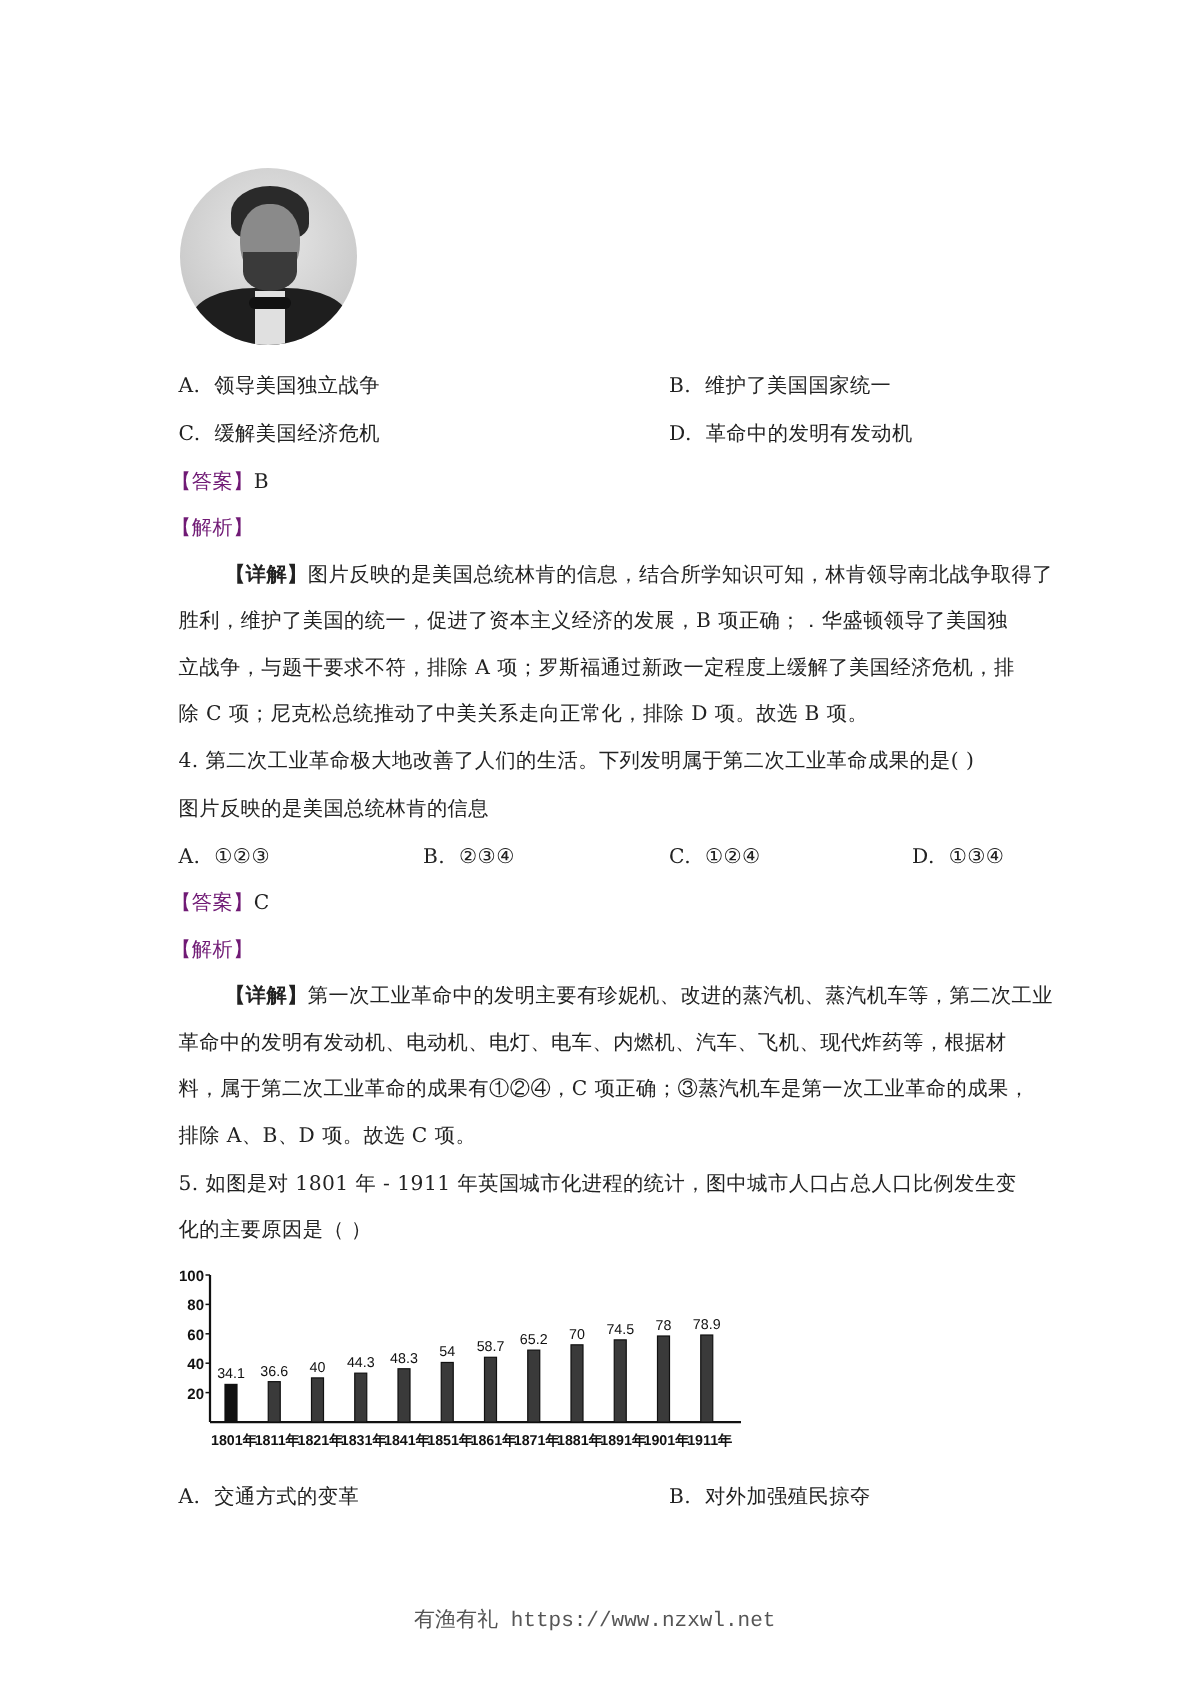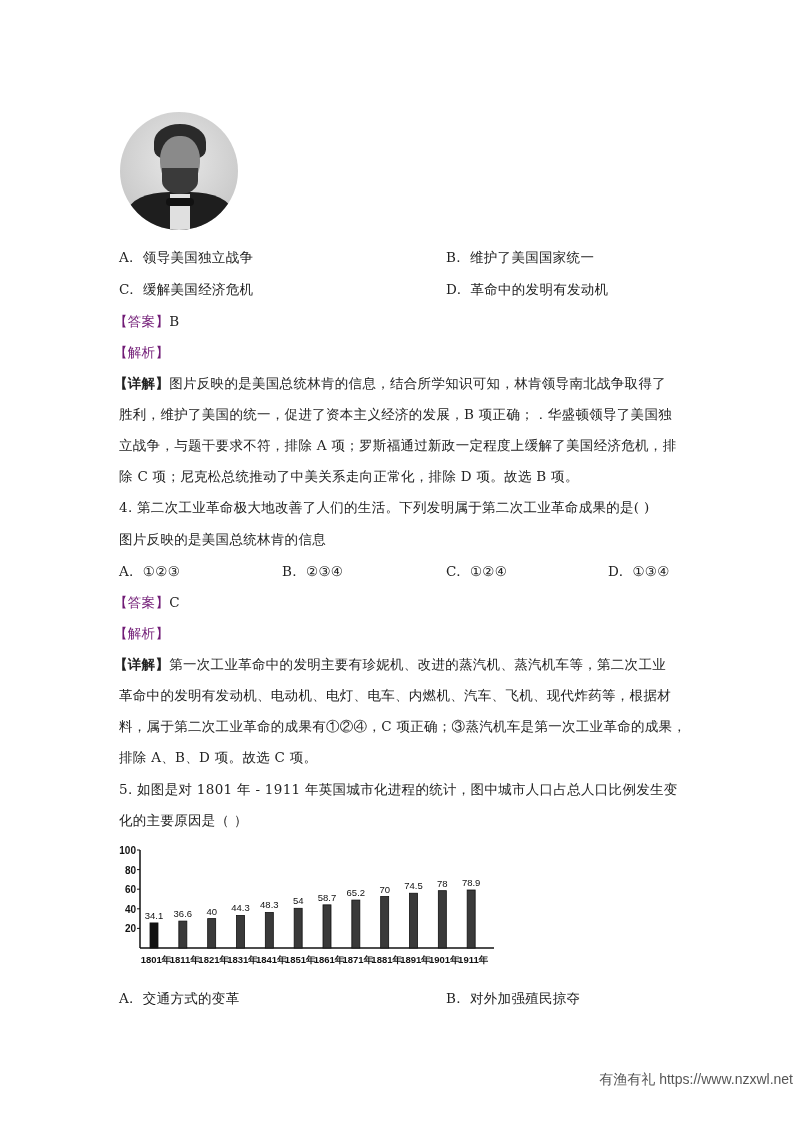--- a/index.html
+++ b/index.html
@@ -1,31 +1,31 @@
 <!DOCTYPE html>
 <html><head>
 <meta charset="utf-8">
 <style>
   html, body { margin: 0; padding: 0; background: #ffffff; }
   body { width: 793px; height: 1122px; position: relative; overflow: hidden;
          font-family: "DejaVu Serif", "Liberation Serif", serif; color: #222; }
   .line { position: absolute; left: 119px; font-size: 13.5px; line-height: 18px; white-space: nowrap; letter-spacing: 0.3px; }
   .tag { color: #701a75; }
-  .tag-bold { color: #222; font-weight: bold; }
+  .tag-bold { color: #222; font-weight: bold; margin-left: 36px; }
   .portrait { position: absolute; left: 120px; top: 112px; width: 118px; height: 118px; border-radius: 50%;
               background: radial-gradient(circle at 50% 40%, #e8e8e8 0%, #cfcfcf 60%, #bdbdbd 100%); overflow: hidden; }
   .portrait .hair { position: absolute; left: 34px; top: 12px; width: 52px; height: 36px; background: #2a2a2a; border-radius: 50% 50% 30% 30%; }
   .portrait .face { position: absolute; left: 40px; top: 24px; width: 40px; height: 52px; background: #8a8a8a; border-radius: 45% 45% 50% 50%; }
   .portrait .beard { position: absolute; left: 42px; top: 56px; width: 36px; height: 26px; background: #3a3a3a; border-radius: 0 0 50% 50%; }
   .portrait .coat { position: absolute; left: 8px; top: 80px; width: 104px; height: 50px; background: #1e1e1e; border-radius: 40% 40% 0 0; }
   .portrait .shirt { position: absolute; left: 50px; top: 82px; width: 20px; height: 40px; background: #e0e0e0; }
   .portrait .tie { position: absolute; left: 46px; top: 86px; width: 28px; height: 8px; background: #111; border-radius: 4px; }
   .chart { position: absolute; left: 118px; top: 842px; width: 380px; height: 130px; }
-  .footer { position: absolute; top: 1071px; left: 0; width: 793px; text-align: right;
-            font-family: Liberation Sans, sans-serif; font-size: 14px; color: #555; }
+  .footer { position: absolute; top: 1071px; left: 0; width: 793px; text-align: center;
+            font-family: Liberation Mono, monospace; font-size: 14px; color: #555; }
 </style>
 </head>
 <body>
 
 <div class="portrait">
   <div class="coat"></div>
   <div class="shirt"></div>
   <div class="tie"></div>
   <div class="hair"></div>
   <div class="face"></div>

